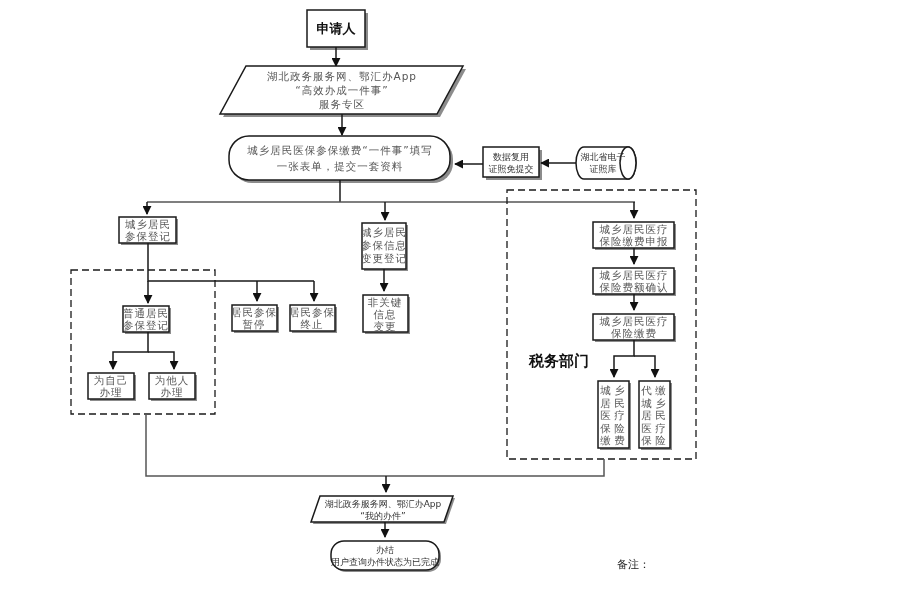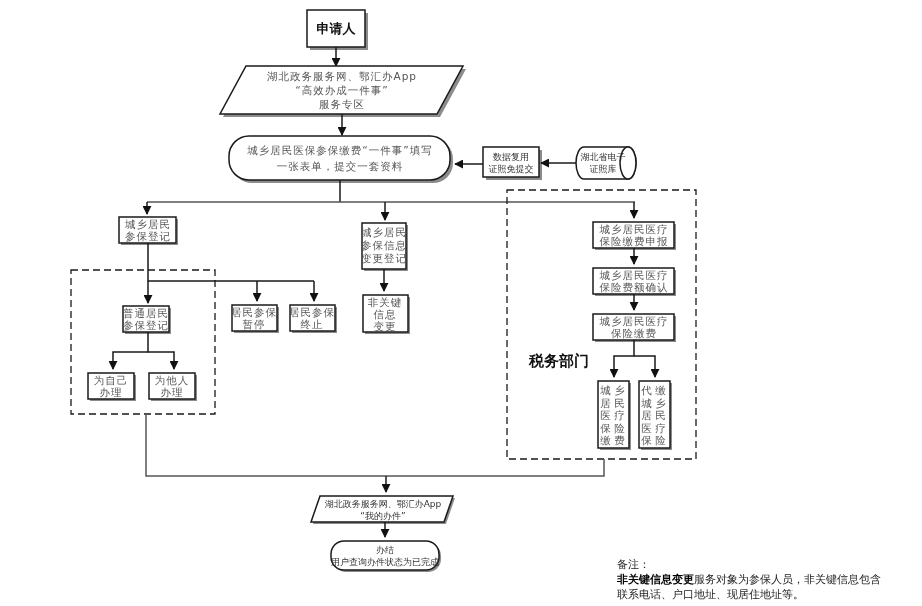--- a/index.html
+++ b/index.html
@@ -211,14 +211,13 @@
   <g>
     <rect class="shadow" x="333" y="543" width="108" height="29" rx="13"></rect>
     <rect class="box" x="331" y="541" width="108" height="29" rx="13"></rect>
     <text class="tsm" x="385" y="553">办结</text>
     <text class="tsm" x="385" y="565">用户查询办件状态为已完成</text>
   </g>
 </svg>
 
 <div class="note">
   <div>备注：</div>
-  <div><b>非关键信息变更</b><span>服务对象为参保人员，非关键信息包含联系电话、户口地址、现居住地址等。</span></div>
 </div>
 
 </body></html>

